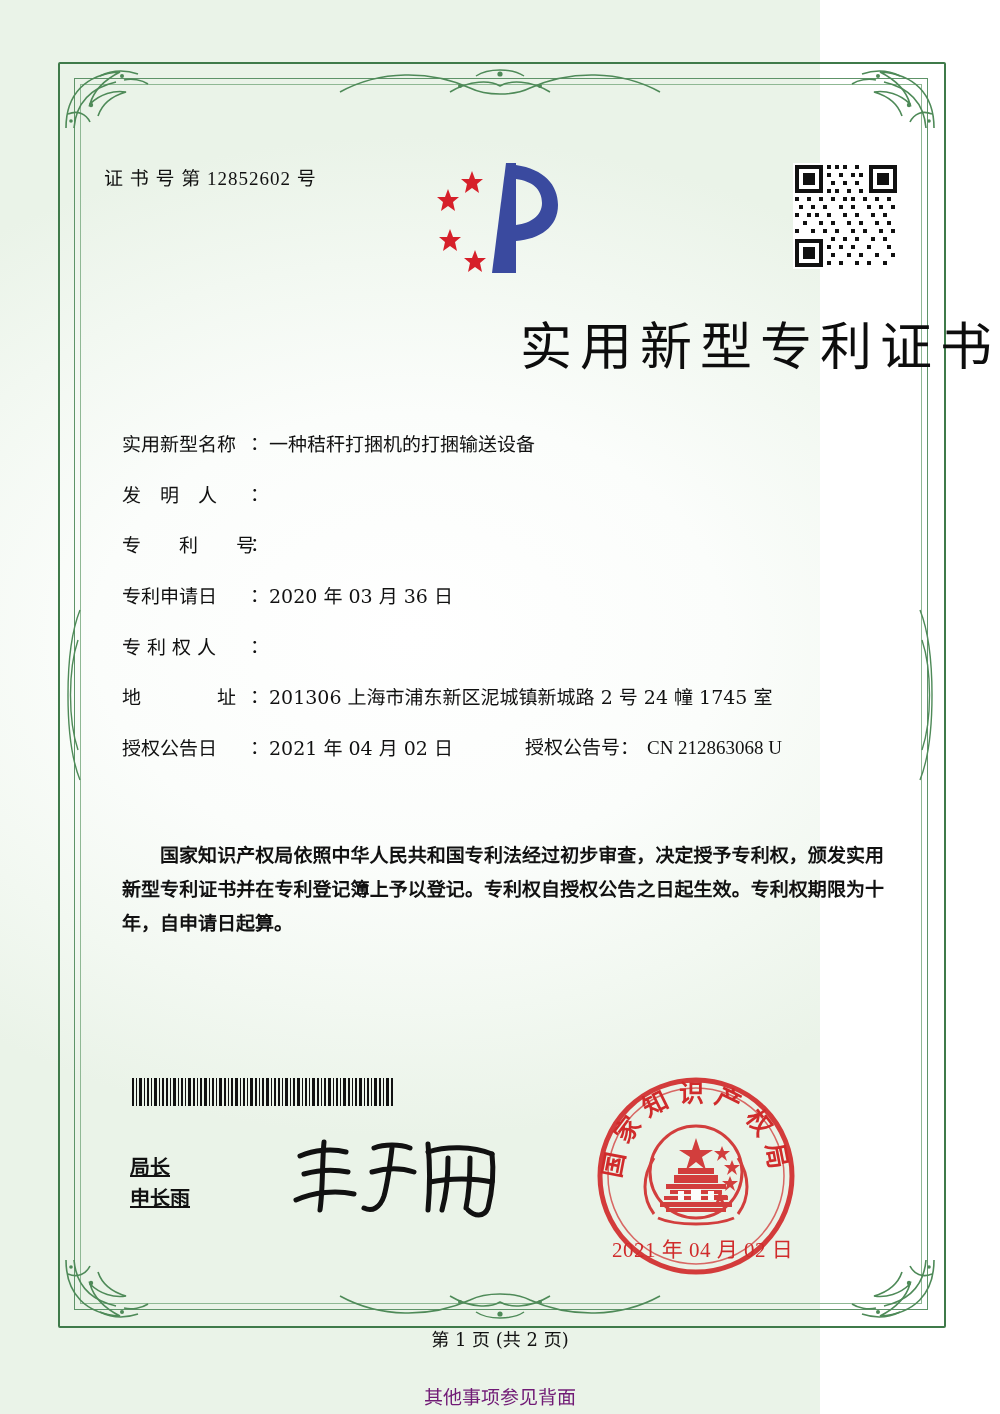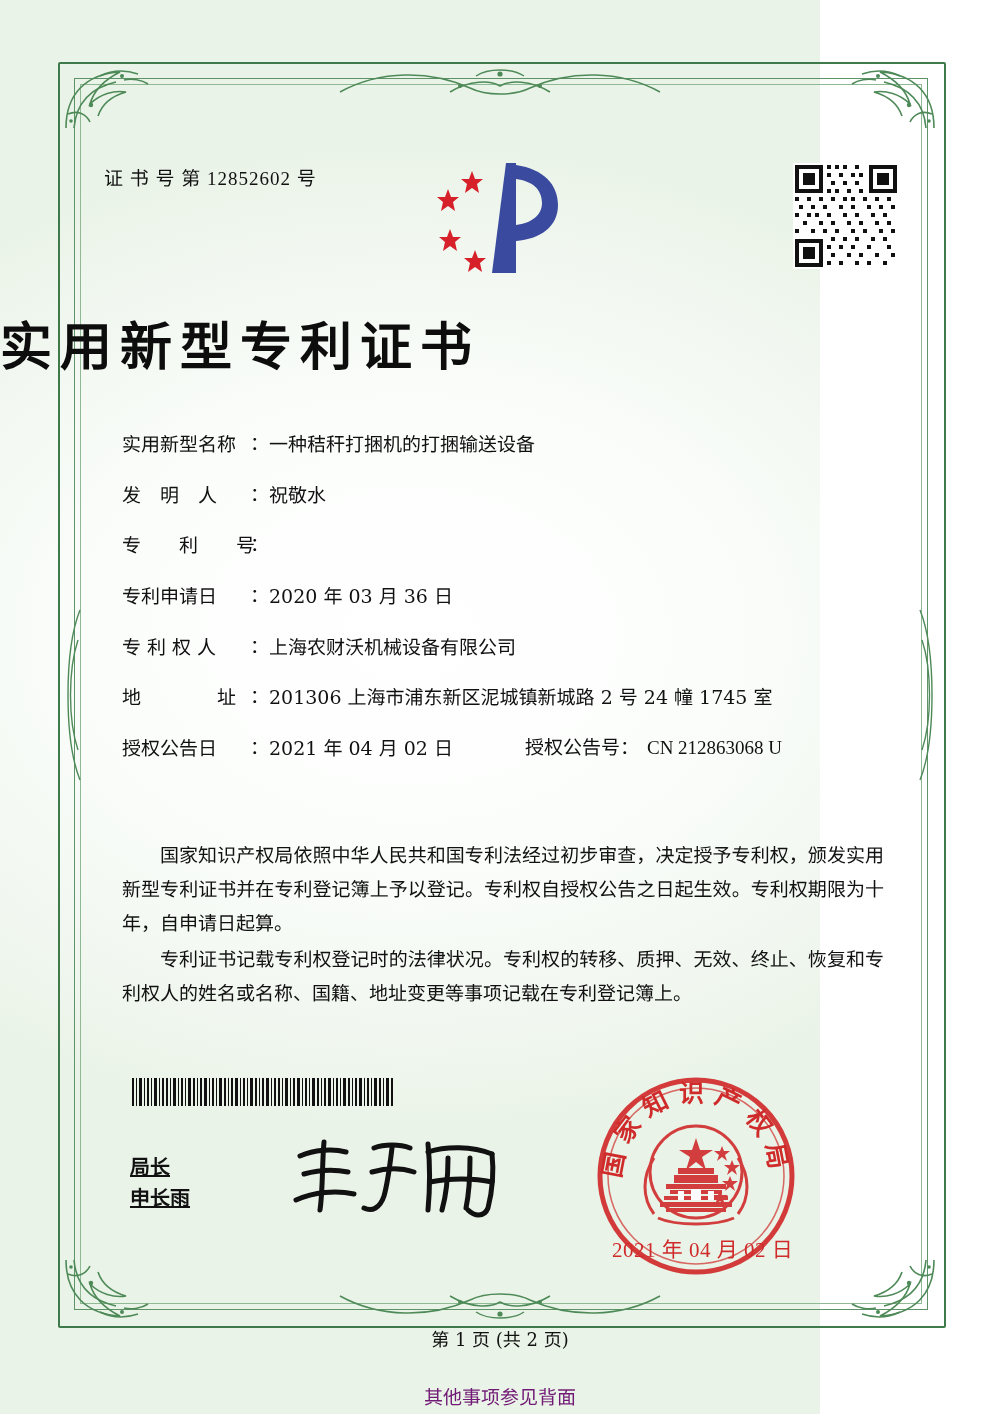--- a/index.html
+++ b/index.html
@@ -105,23 +105,23 @@
   .qr {
     position: absolute;
     left: 793px; top: 163px;
     width: 106px; height: 106px;
   }
 
   .main-title {
     position: absolute;
     left: 0; top: 305px;
     width: 1000px;
-    text-align: left;
+    text-align: right;
     font-size: 52px;
-    font-weight: bold;
+    font-weight: normal;
     letter-spacing: 8px;
     color: #0d0d0d;
     font-family: "DejaVu Serif", "Liberation Serif", serif;
   }
 
   
   .fields {
     position: absolute;
     left: 122px; top: 432px;
     width: 760px;
@@ -165,20 +165,21 @@
     width: 762px;
     font-size: 19px;
     line-height: 34px;
     color: #111;
     font-family: "DejaVu Serif", "Liberation Serif", serif;
     text-align: justify;
   }
   .paragraphs p {
     margin: 0 0 2px 0;
     text-indent: 38px;
+    font-weight: bold;
   }
 
   
   .barcode {
     position: absolute;
     left: 132px; top: 1078px;
     width: 264px;
     height: 28px;
   }
 
@@ -450,54 +451,51 @@
 
   <div class="fields">
     <div class="field-row">
       <span class="field-label">实用新型名称</span>
       <span class="field-colon">：</span>
       <span class="field-value">一种秸秆打捆机的打捆输送设备</span>
     </div>
     <div class="field-row">
       <span class="field-label">发　明　人</span>
       <span class="field-colon">：</span>
-      <span class="field-value">祝敬水</span>
     </div>
     <div class="field-row">
       <span class="field-label">专　　利　　号</span>
       <span class="field-colon">：</span>
     </div>
     <div class="field-row">
       <span class="field-label">专利申请日</span>
       <span class="field-colon">：</span>
       <span class="field-value">2020 年 03 月 36 日</span>
     </div>
     <div class="field-row">
       <span class="field-label">专 利 权 人</span>
       <span class="field-colon">：</span>
-      <span class="field-value">上海农财沃机械设备有限公司</span>
     </div>
     <div class="field-row">
       <span class="field-label">地　　　　址</span>
       <span class="field-colon">：</span>
       <span class="field-value">201306 上海市浦东新区泥城镇新城路 2 号 24 幢 1745 室</span>
     </div>
     <div class="field-row dual">
       <span class="field-label">授权公告日</span>
       <span class="field-colon">：</span>
       <span class="field-value">2021 年 04 月 02 日</span>
       <span class="field-extra-label">授权公告号</span>
       <span>：</span>
       <span class="field-extra-value">CN 212863068 U</span>
     </div>
   </div>
 
   <div class="paragraphs">
     <p>国家知识产权局依照中华人民共和国专利法经过初步审查，决定授予专利权，颁发实用新型专利证书并在专利登记簿上予以登记。专利权自授权公告之日起生效。专利权期限为十年，自申请日起算。</p>
-    <p>专利证书记载专利权登记时的法律状况。专利权的转移、质押、无效、终止、恢复和专利权人的姓名或名称、国籍、地址变更等事项记载在专利登记簿上。</p>
   </div>
 
   <svg class="barcode" viewBox="0 0 264 28" preserveAspectRatio="none">
     <g fill="#111">
       <rect x="0" y="0" width="2" height="28"></rect>
         <rect x="4" y="0" width="1" height="28"></rect>
         <rect x="7" y="0" width="3" height="28"></rect>
       <rect x="12" y="0" width="1" height="28"></rect>
         <rect x="15" y="0" width="2" height="28"></rect>
         <rect x="19" y="0" width="1" height="28"></rect>

